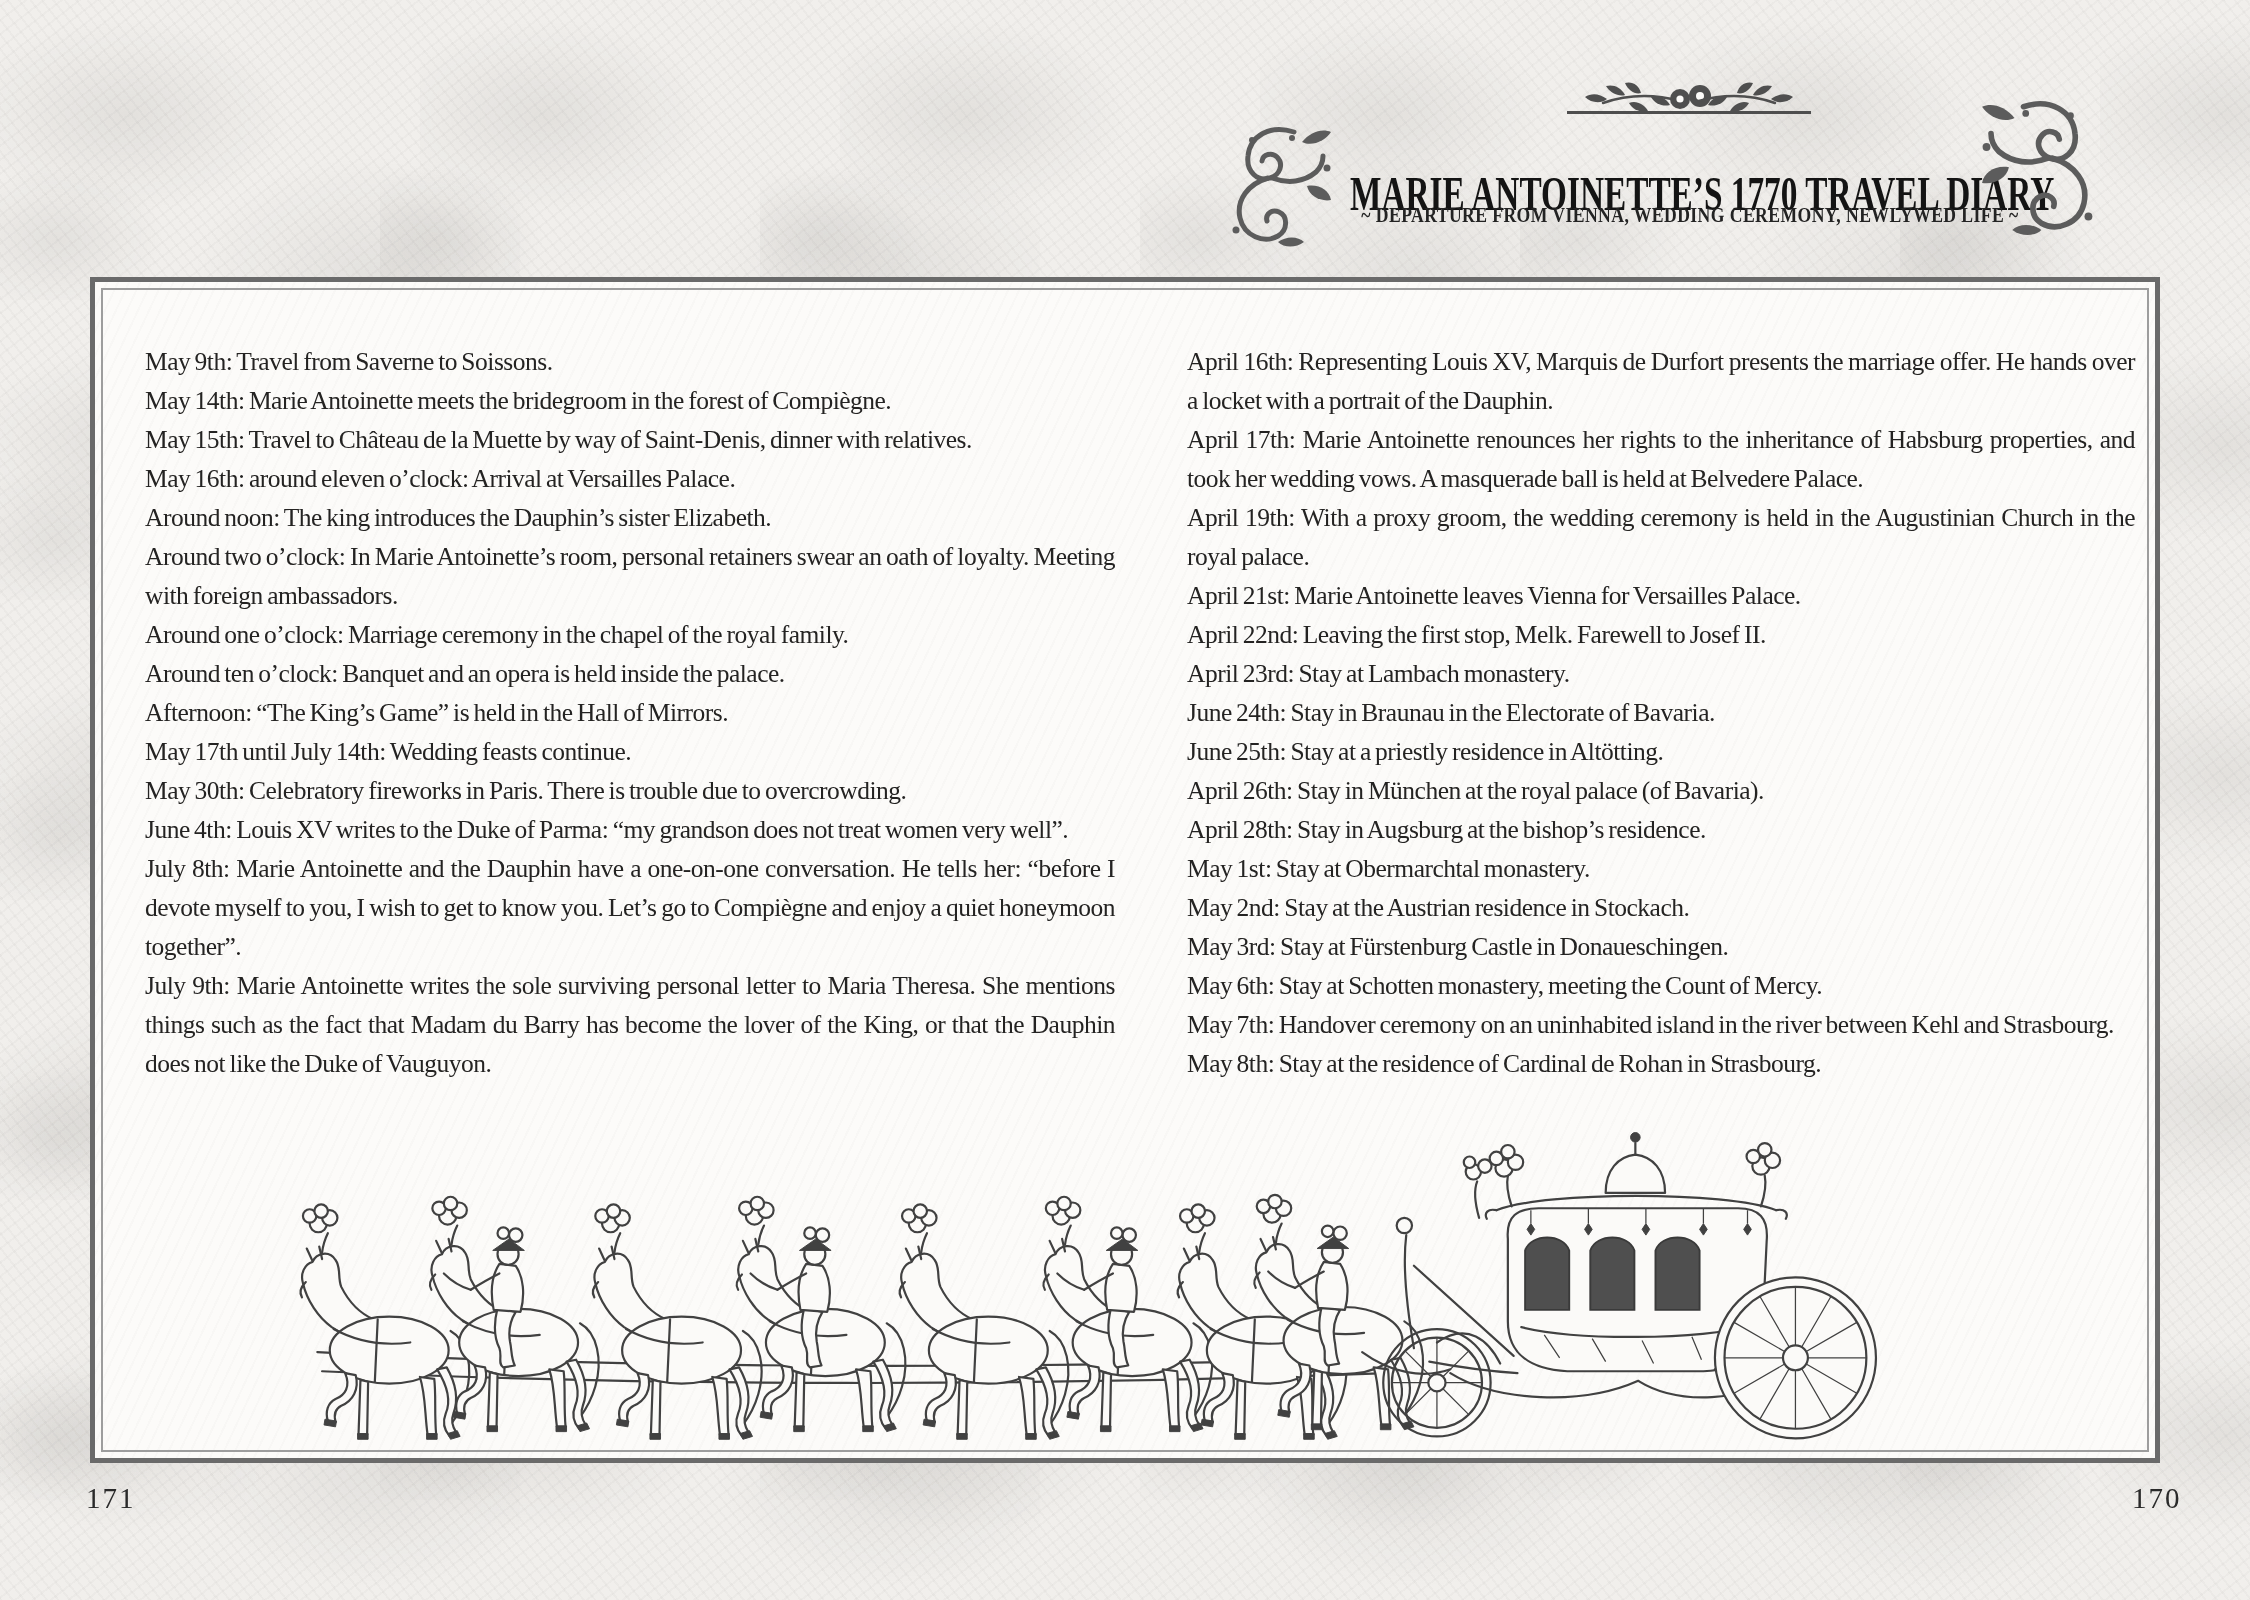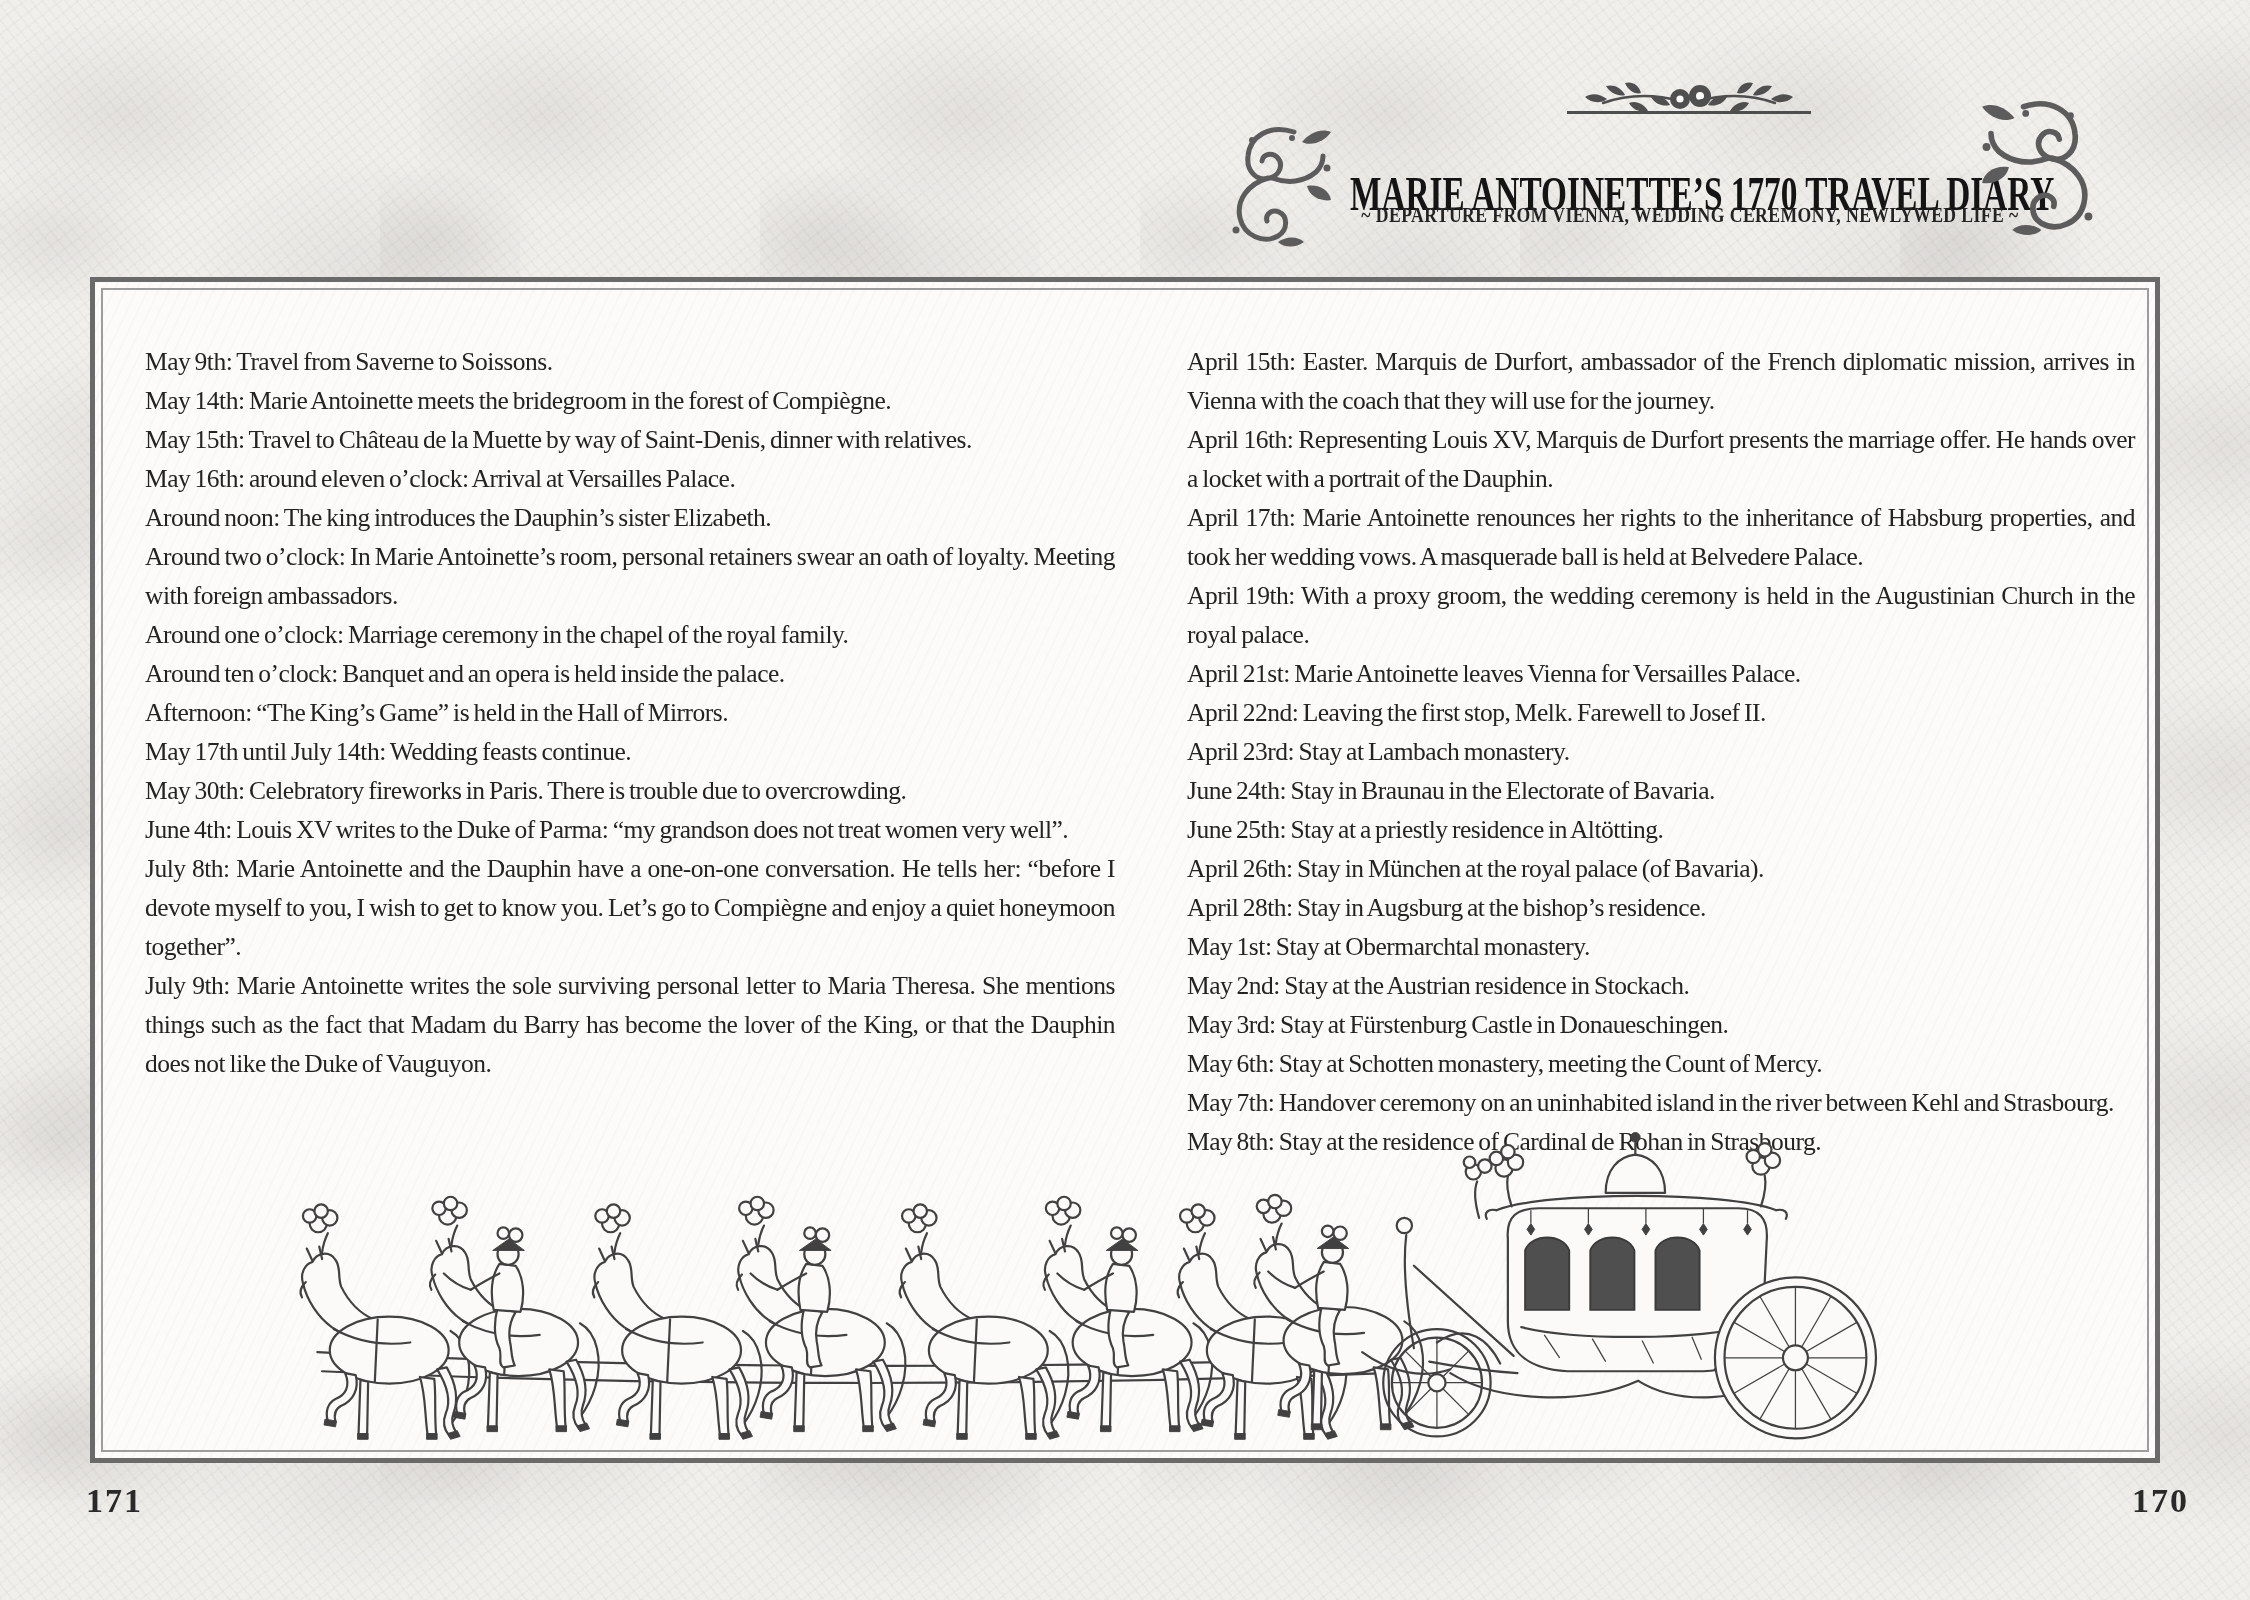--- a/index.html
+++ b/index.html
@@ -54,21 +54,21 @@
   .col.left{left:50px;width:970px;}
   .col.right{left:1092px;width:948px;}
 
   .illustration{position:absolute;left:140px;top:840px;width:1660px;height:324px;}
   .wh{fill:#fbfaf8;stroke:#414141;stroke-width:2.3;stroke-linecap:round;stroke-linejoin:round;}
   .ln{fill:none;stroke:#414141;stroke-width:2.3;stroke-linecap:round;}
   .tn{fill:none;stroke:#414141;stroke-width:1.3;}
   .dk{fill:#414141;stroke:#414141;stroke-width:1;}
   .win{fill:#4f4f4f;stroke:#3a3a3a;stroke-width:2;}
 
-  .pagenum{position:absolute;font-size:34px;color:#2a2a2a;letter-spacing:2px;font-weight:bold;}
+  .pagenum{position:absolute;font-size:29px;color:#2a2a2a;letter-spacing:2px;}
   .pagenum.left{left:86px;top:1482px;}
   .pagenum.right{left:2108px;top:1482px;margin-left:24px;}
 </style>
 </head>
 <body>
 
 <svg class="hidden-defs" aria-hidden="true">
   <defs>
     <g id="flourish">
       <path class="fl" d="M86,6 C62,-2 42,10 40,30 C38,46 50,56 62,52 C72,49 76,38 69,31 C64,26 55,28 54,35"></path>
@@ -170,21 +170,20 @@
       <p class="entry">Around ten o’clock: Banquet and an opera is held inside the palace.</p>
       <p class="entry">Afternoon: “The King’s Game” is held in the Hall of Mirrors.</p>
       <p class="entry">May 17th until July 14th: Wedding feasts continue.</p>
       <p class="entry">May 30th: Celebratory fireworks in Paris. There is trouble due to overcrowding.</p>
       <p class="entry">June 4th: Louis XV writes to the Duke of Parma: “my grandson does not treat women very well”.</p>
       <p class="entry">July 8th: Marie Antoinette and the Dauphin have a one-on-one conversation. He tells her: “before I devote myself to you, I wish to get to know you. Let’s go to Compiègne and enjoy a quiet honeymoon together”.</p>
       <p class="entry">July 9th: Marie Antoinette writes the sole surviving personal letter to Maria Theresa. She mentions things such as the fact that Madam du Barry has become the lover of the King, or that the Dauphin does not like the Duke of Vauguyon.</p>
     </article>
 
   <article class="col right">
-      <p class="entry">April 15th: Easter. Marquis de Durfort, ambassador of the French diplomatic mis­sion, arrives in Vienna with the coach that they will use for the journey.</p>
       <p class="entry">April 16th: Representing Louis XV, Marquis de Durfort presents the marriage offer. He hands over a locket with a portrait of the Dauphin.</p>
       <p class="entry">April 17th: Marie Antoinette renounces her rights to the inheritance of Habsburg properties, and took her wedding vows. A masquerade ball is held at Belvedere Palace.</p>
       <p class="entry">April 19th: With a proxy groom, the wedding ceremony is held in the Augustinian Church in the royal palace.</p>
       <p class="entry">April 21st: Marie Antoinette leaves Vienna for Versailles Palace.</p>
       <p class="entry">April 22nd: Leaving the first stop, Melk. Farewell to Josef II.</p>
       <p class="entry">April 23rd: Stay at Lambach monastery.</p>
       <p class="entry">June 24th: Stay in Braunau in the Electorate of Bavaria.</p>
       <p class="entry">June 25th: Stay at a priestly residence in Altötting.</p>
       <p class="entry">April 26th: Stay in München at the royal palace (of Bavaria).</p>
       <p class="entry">April 28th: Stay in Augsburg at the bishop’s residence.</p>

